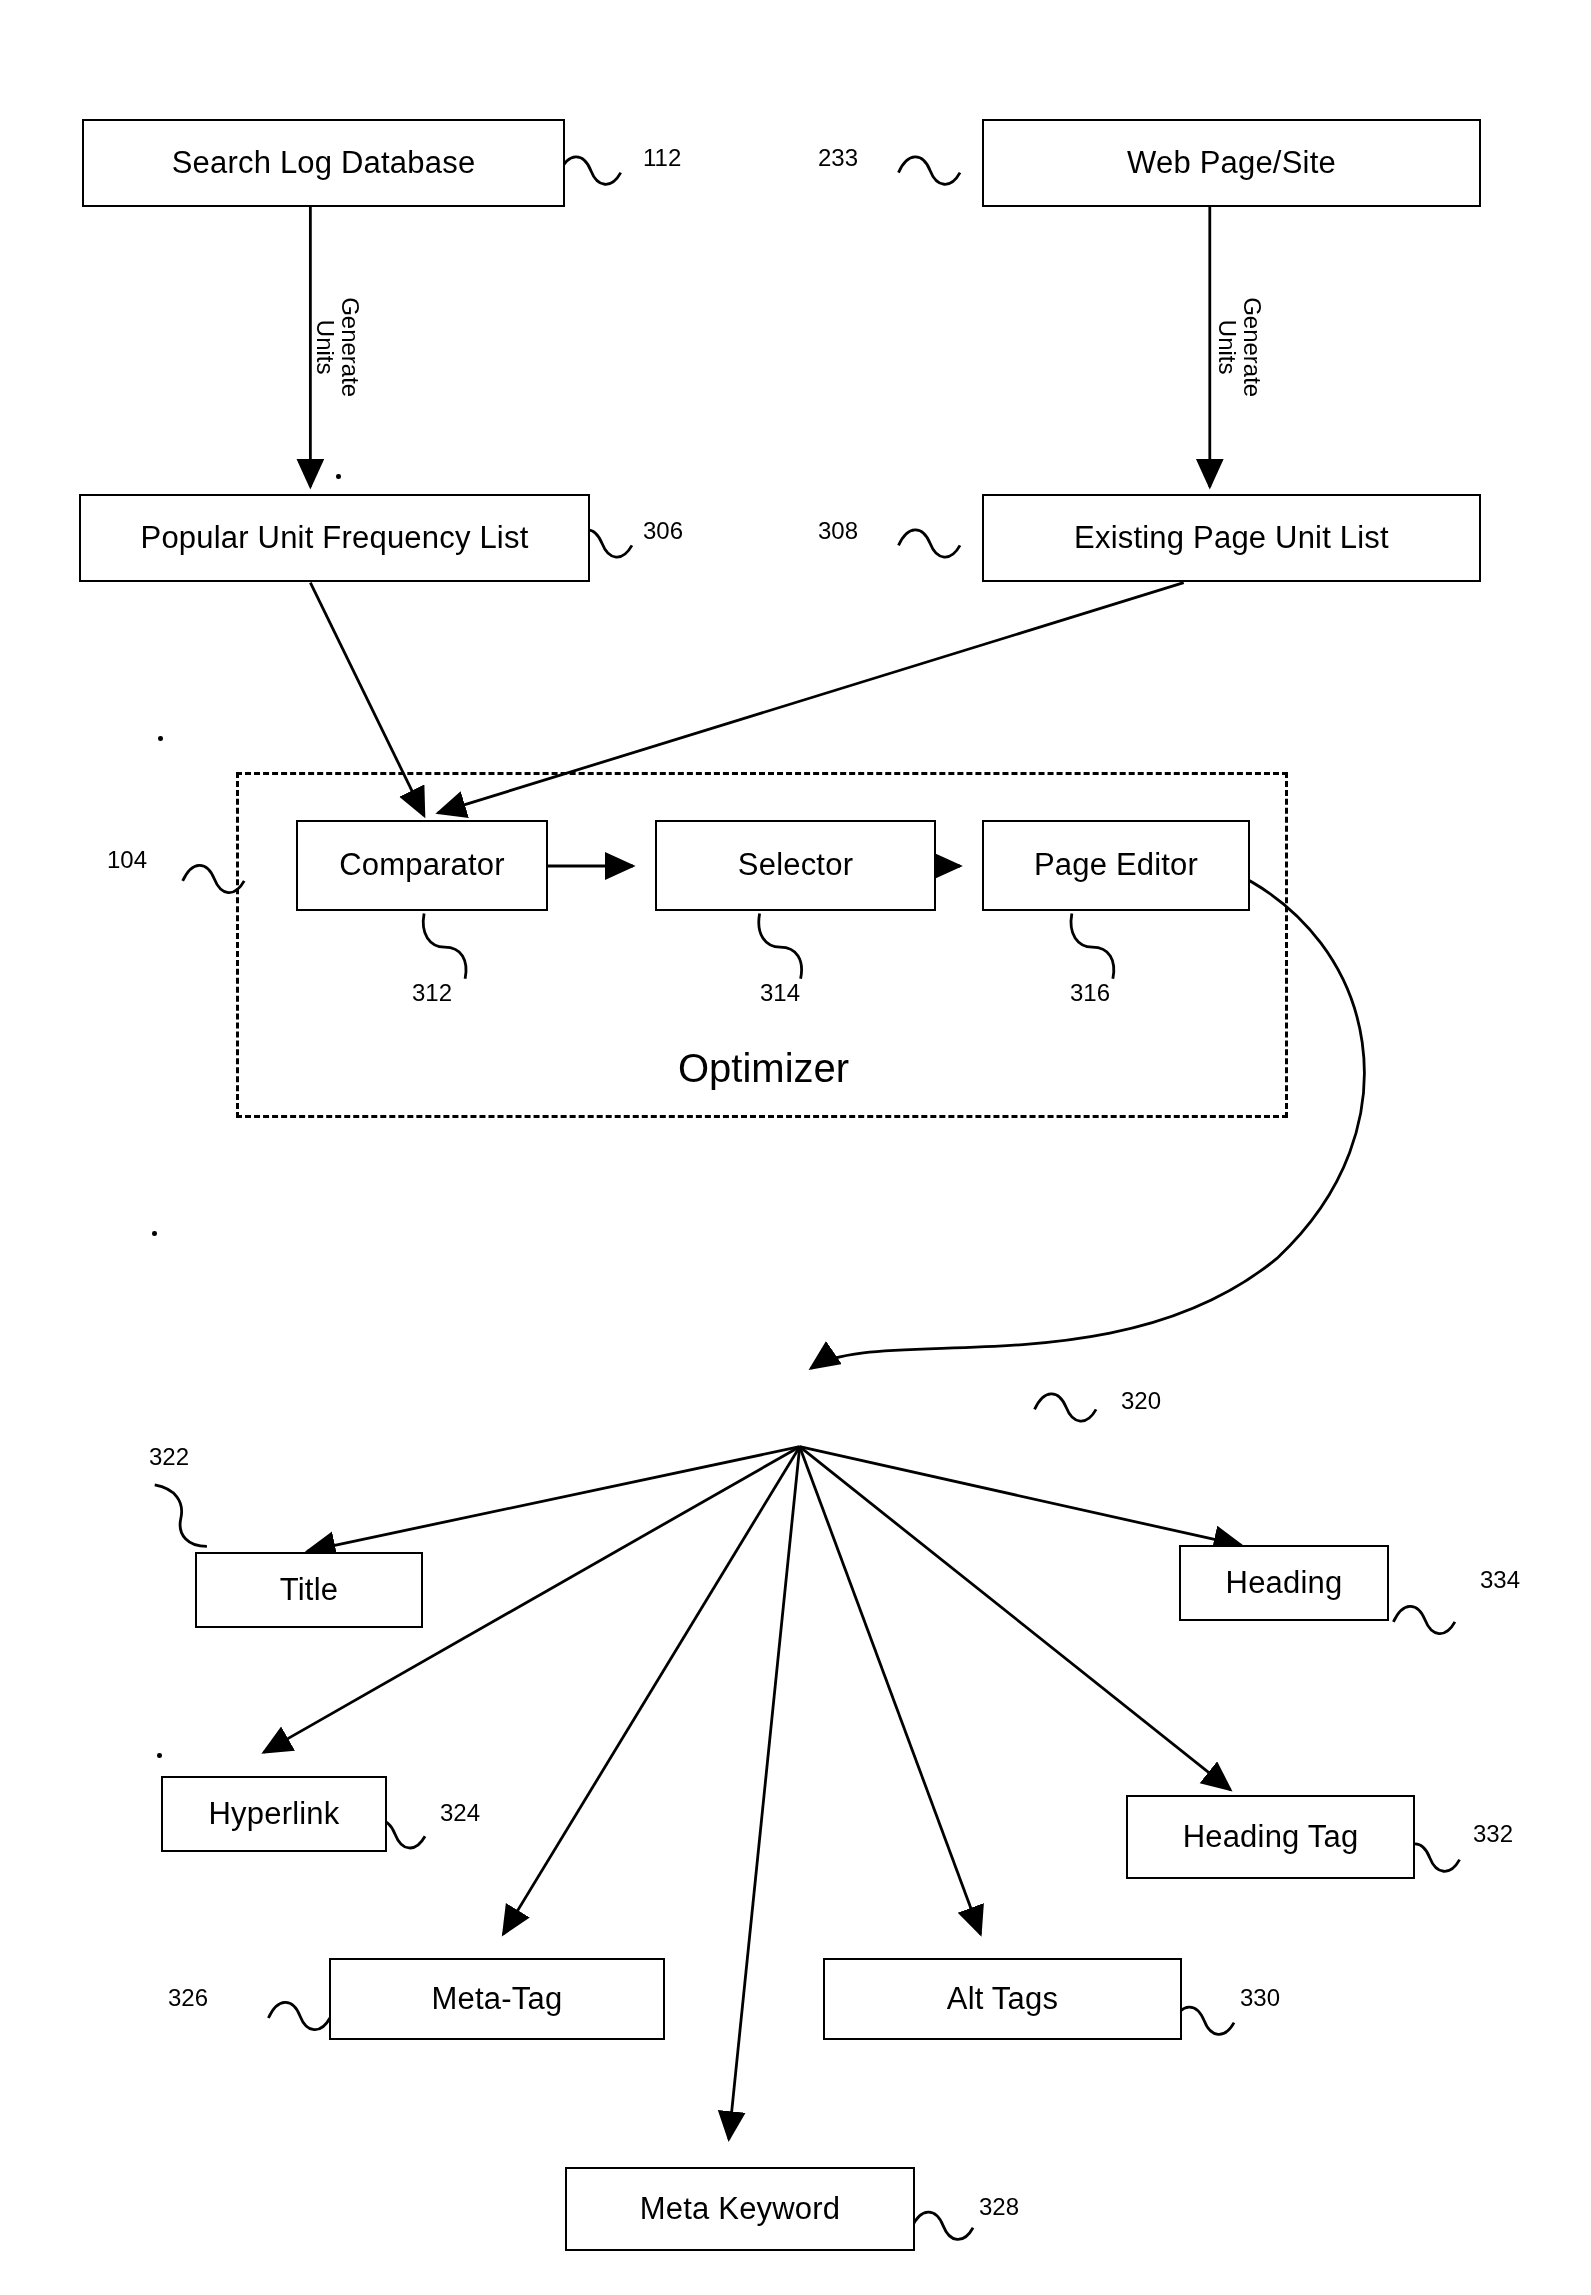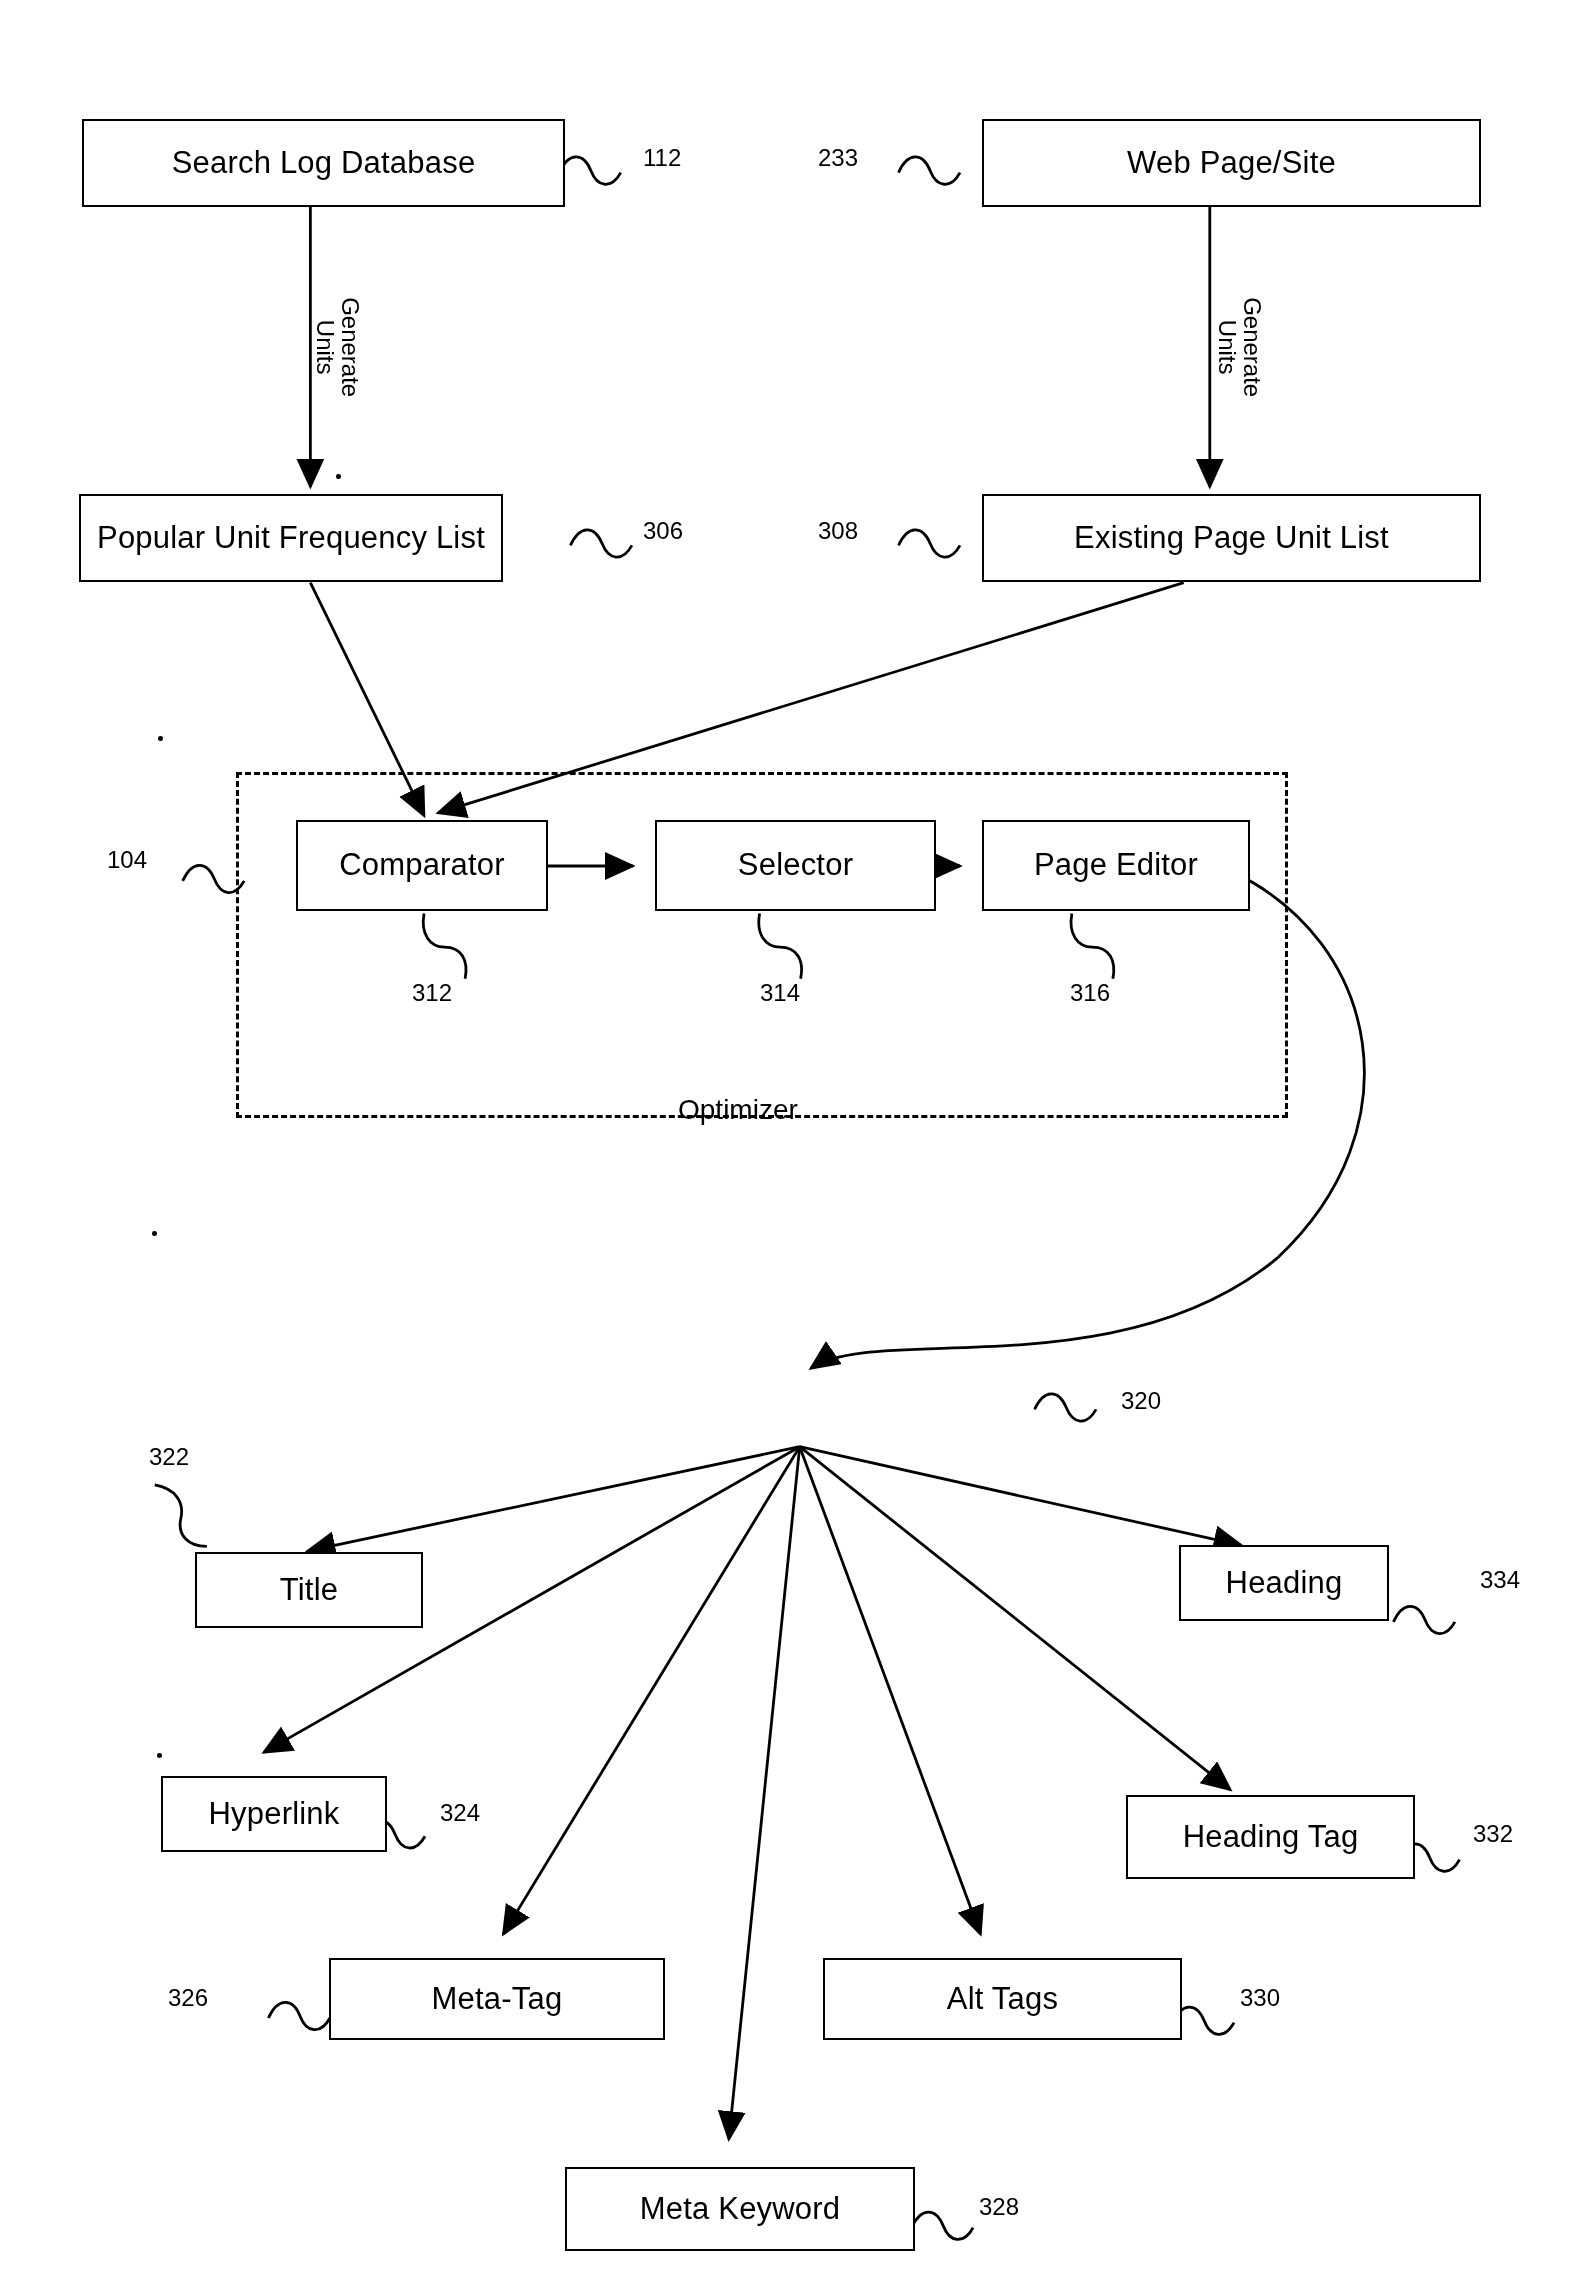--- a/index.html
+++ b/index.html
@@ -61,23 +61,22 @@
     transform-origin: center center;
   }
   .group-box {
     position: absolute;
     box-sizing: border-box;
     border: 3.7px dashed #000;
     background: transparent;
   }
   .group-title {
     position: absolute;
-    font-size: 28px;
+    font-size: 40px;
     white-space: nowrap;
-    margin-top: 48px;
   }
   .dot {
     position: absolute;
     width: 4.7px;
     height: 4.7px;
     background: #000;
     border-radius: 50%;
   }
 </style>
 </head>
@@ -152,21 +151,21 @@
   <div class="edge-label rot" style="left:263px;top:322px;width:149px;">
     <div>Generate</div>
     <div>Units</div>
   </div>
 
   <div class="edge-label rot" style="left:1165px;top:322px;width:149px;">
     <div>Generate</div>
     <div>Units</div>
   </div>
 
-  <div class="node" style="left:67px;top:494px;width:424px;height:88px;">
+  <div class="node" style="left:67px;top:494px;width:511px;height:88px;">
     <span>Popular Unit Frequency List</span>
   </div>
   <div class="ref" style="left:643px;top:517px;">306</div>
 
   <div class="node" style="left:970px;top:494px;width:499px;height:88px;">
     <span>Existing Page Unit List</span>
   </div>
   <div class="ref" style="left:818px;top:517px;">308</div>
 
   <div class="group-box" style="left:236px;top:772px;width:1052px;height:346px;"></div>

